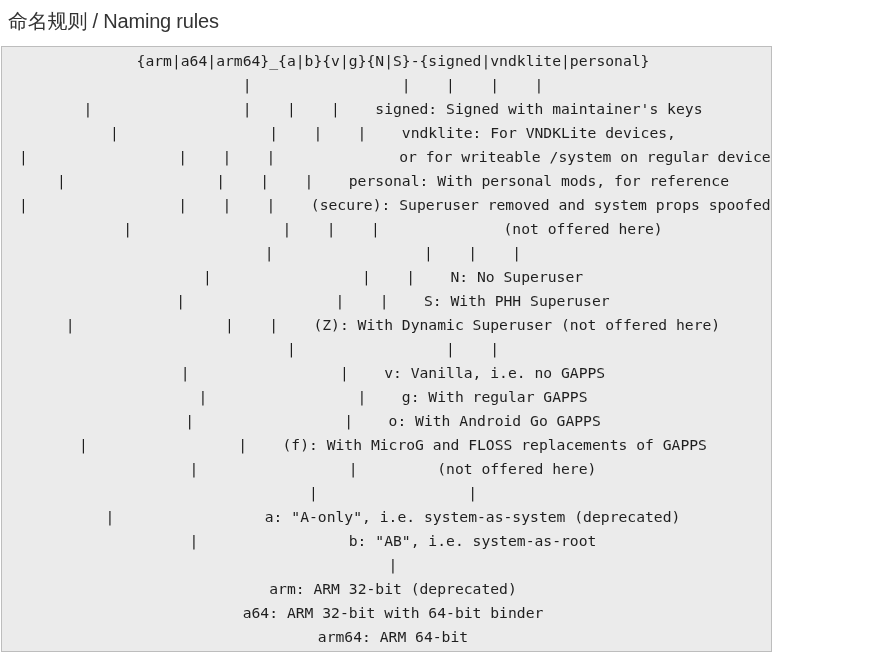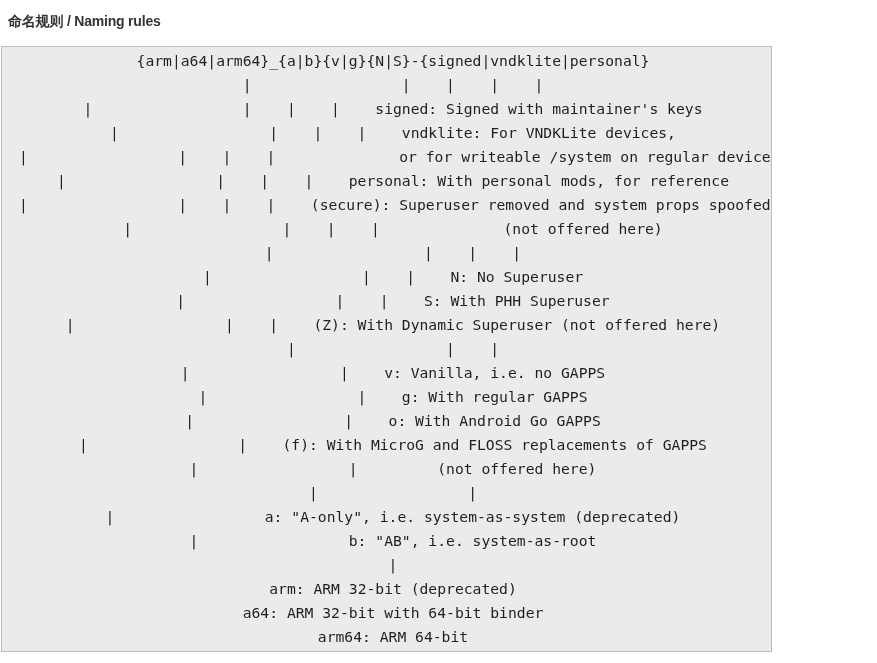--- a/index.html
+++ b/index.html
@@ -8,23 +8,23 @@
     background: #ffffff;
   }
   body {
     width: 877px;
     height: 663px;
     overflow: hidden;
     font-family: "Liberation Sans", sans-serif;
   }
   .page-title {
     margin: 9px 0 13px 8px;
-    font-size: 14px;
+    font-size: 20px;
     line-height: 24px;
-    font-weight: 700;
+    font-weight: 400;
     color: #333333;
     letter-spacing: -0.2px;
   }
   .code-block {
     box-sizing: border-box;
     margin: 0 0 0 1px;
     width: 771px;
     border: 1px solid #bdbdbd;
     background: #ebebeb;
     color: #1f1f1f;

